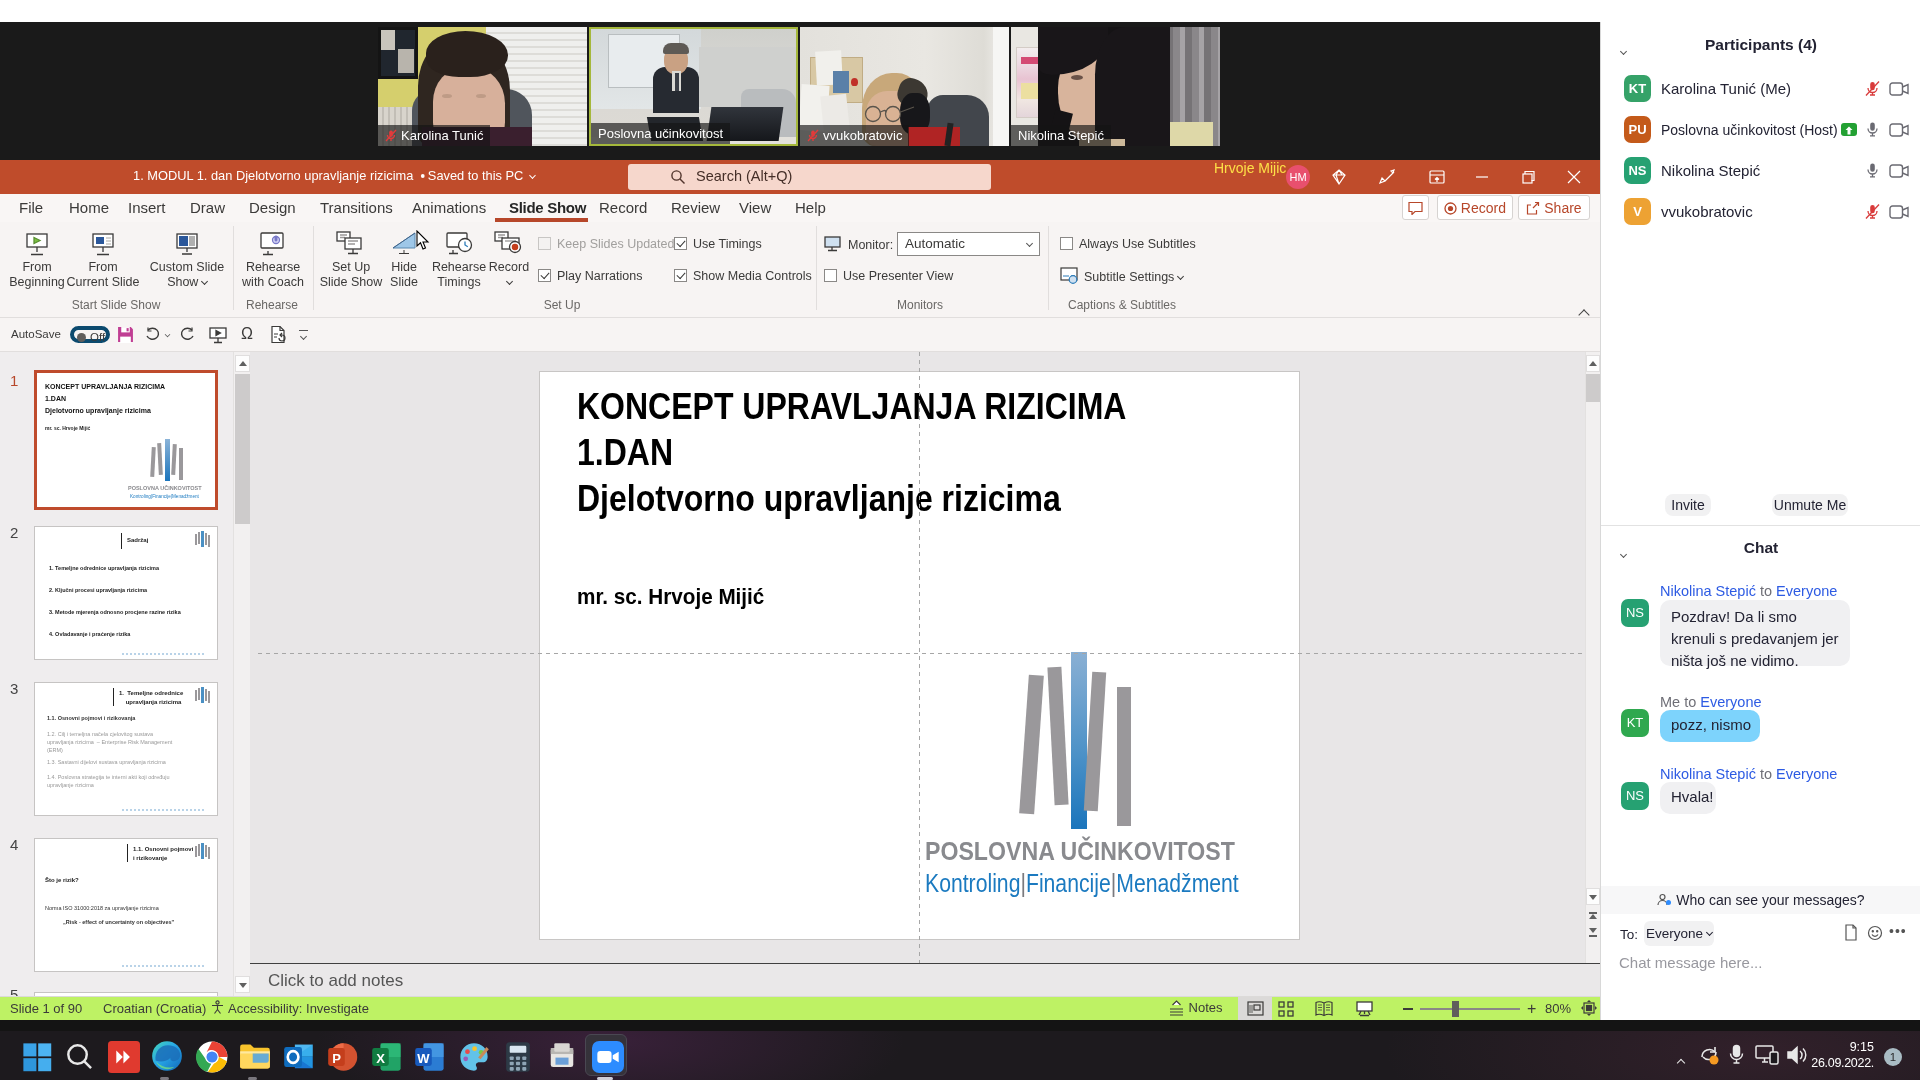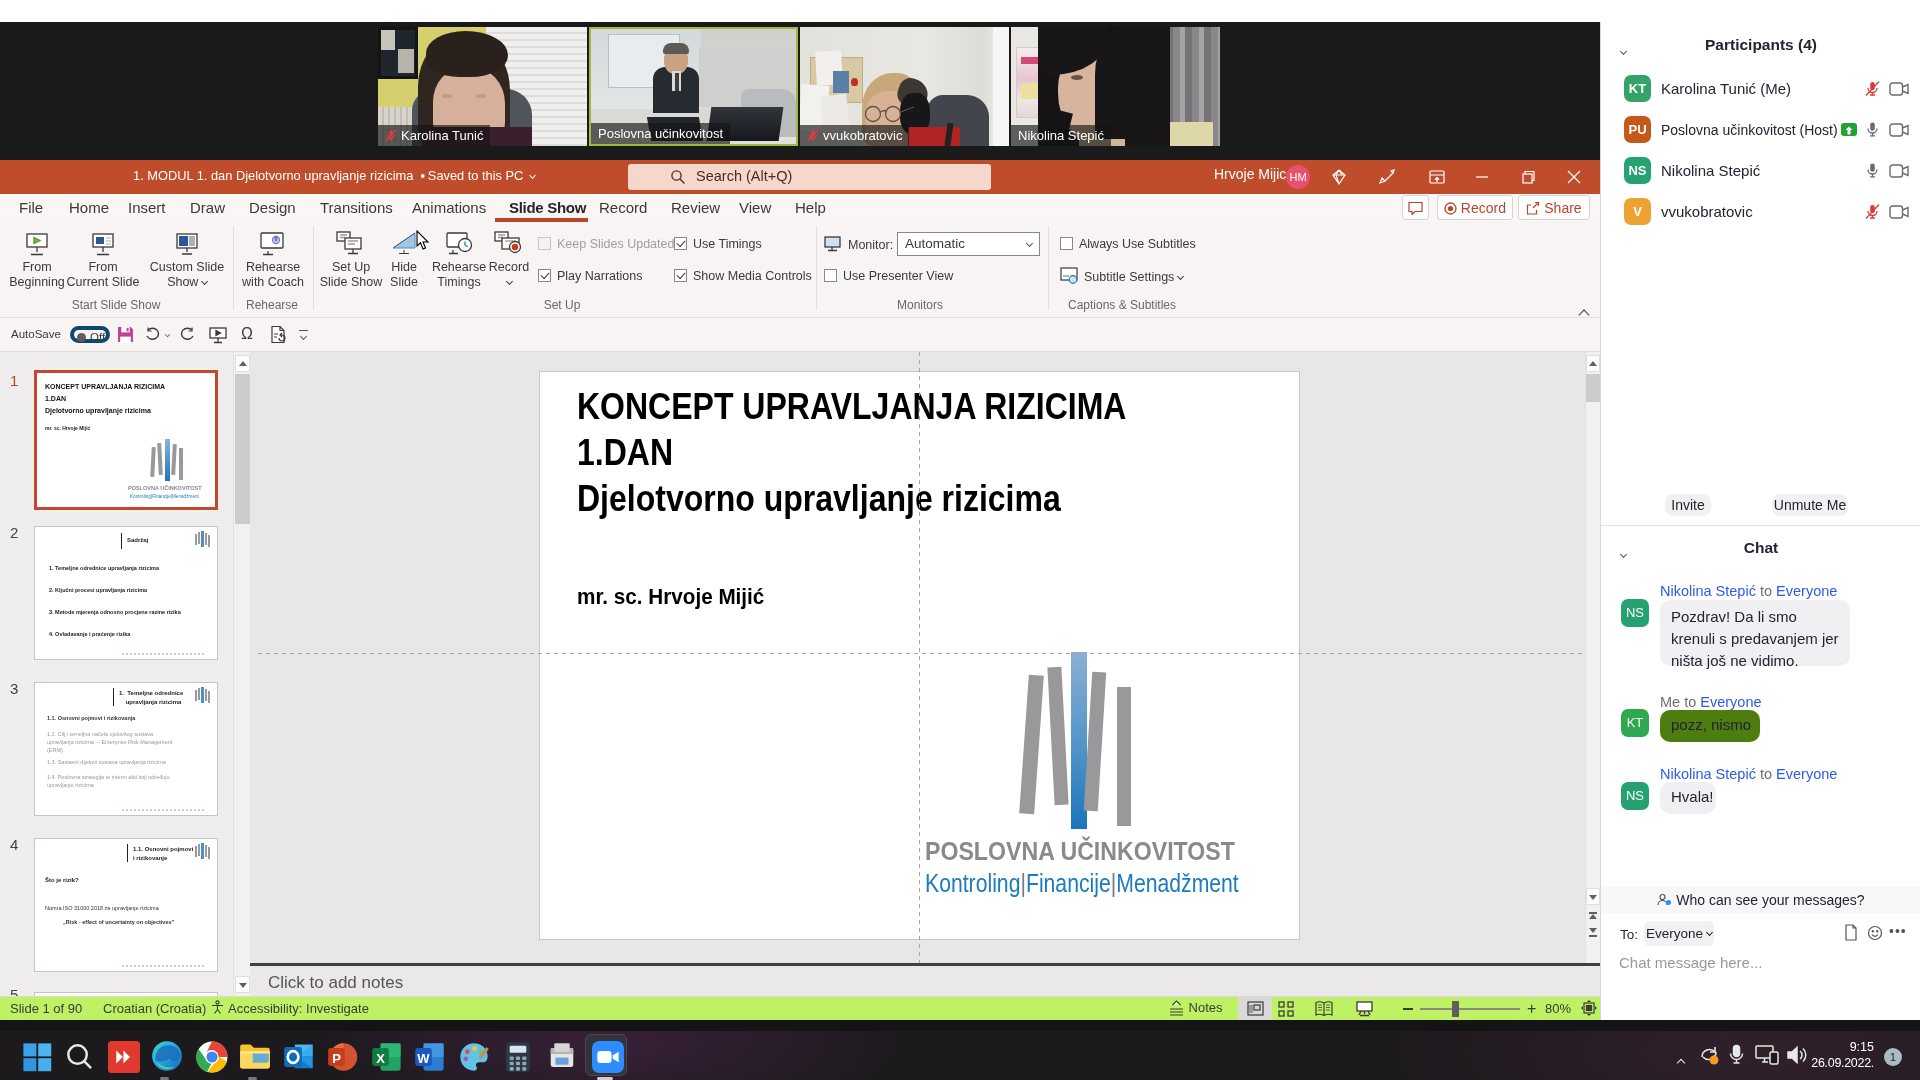--- a/index.html
+++ b/index.html
@@ -36,21 +36,21 @@
 
 #content { left:0; top:192px; width:1600px; height:644px; background:#e8e6e7; }
 #thumbpanel { left:0; top:0; width:233px; height:644px; background:#efedee; overflow:hidden; }
 .thumb { position:absolute; left:34px; width:184px; background:#fff; border:1px solid #c6c4c3; }
 .tnum { position:absolute; left:10px; font-size:15px; color:#444; }
 #pscroll { left:233px; top:0; width:17px; height:644px; background:#f2f0f0; border-left:1px solid #e3e1e0; }
 #canvas { left:250px; top:0; width:1335px; height:611px; background:#e8e6e7; }
 #cscroll { left:1585px; top:0; width:15px; height:611px; background:#f2f0f0; border-left:1px solid #e3e1e0; }
 #slide { position:absolute; left:539px; top:19px; width:761px; height:569px; background:#fff; border:1px solid #c8c6c5; }
 
-#notes { left:250px; top:803px; width:1350px; height:33px; background:#eae8e9; border-top:3px solid #404040; color:#555; font-size:17px; }
+#notes { left:250px; top:803px; width:1350px; height:33px; background:#eae8e9; border-top:1px solid #404040; color:#555; font-size:17px; }
 #status { left:0; top:836px; width:1600px; height:24px; background:#bef264; border-top:1px solid #dcdad9; font-size:13px; color:#3b3a39; }
 
 
 #sidebar { left:1600px; top:22px; width:320px; height:1009px; background:#fff; border-left:1px solid #d8d8d8; }
 
 
 #blackstrip { left:0; top:1020px; width:1920px; height:11px; background:#141414; }
 #taskbar { left:0; top:1031px; width:1920px; height:49px; background:#1d1a1e; }
 .tico { position:absolute; top:8px; width:32px; height:32px; }
 
@@ -158,21 +158,21 @@
   <div class="abs" id="ppt">
     <div class="abs" id="otitle">
       <div class="abs" style="left:133px;top:8px;width:560px;font-size:13.5px;color:#fff;white-space:nowrap;transform:scaleX(0.95);transform-origin:left top">1. MODUL 1. dan Djelotvorno upravljanje rizicima&nbsp;&nbsp;<span style="display:inline-block;width:4px;height:4px;border-radius:50%;background:#fff;vertical-align:2px"></span> Saved to this PC &nbsp;<span class="chev" style="color:#fff"></span></div>
       <div class="abs" style="left:628px;top:4px;width:363px;height:26px;background:#f6d7cc;border-radius:3px">
         <svg class="abs" style="left:42px;top:5px" width="16" height="16" viewBox="0 0 16 16" fill="none" stroke="#51352c" stroke-width="1.4">
           <circle cx="6.5" cy="6.5" r="4.6"></circle>
           <line x1="10" y1="10" x2="14.5" y2="14.5"></line>
         </svg>
         <div class="abs" style="left:68px;top:4px;font-size:14.5px;color:#442e27">Search (Alt+Q)</div>
       </div>
-      <div class="abs" style="left:1214px;top:6px;font-size:14px;color:#ffffff">Hrvoje Mijic</div>
+      <div class="abs" style="left:1214px;top:0;font-size:14px;color:#fde047">Hrvoje Mijic</div>
       <div class="abs" style="left:1286px;top:5px;width:24px;height:24px;border-radius:50%;background:#e8506e;color:#fff;font-size:11px;text-align:center;line-height:24px">HM</div>
       <svg class="abs" style="left:1330px;top:8px" width="270 " height="18" viewBox="0 0 270 18" fill="none" stroke="#fff" stroke-width="1.2">
         <path d="M9 2 L15 7 L9 16 L3 7 Z M3 7 L15 7 M9 2 L6 7 L9 16 M9 2 L12 7"></path>
         <path d="M55 13 L64 4 M61 3 l3 -1 l-1 3 Z M52 10 l3 3 l-5 2 Z"></path>
         <rect x="100" y="3" width="14" height="12" rx="1"></rect>
         <path d="M100 7 h14 M107 14 v-4 M105 11.5 l2 -2 l2 2"></path>
         <line x1="146" y1="9" x2="158" y2="9"></line>
         <rect x="193" y="6" width="9" height="9"></rect>
         <path d="M195 6 v-2.5 h9 v9 h-2.5"></path>
         <path d="M238 3 L250 15 M250 3 L238 15"></path>
@@ -546,21 +546,21 @@
     <div class="abs" style="left:171px;top:472px;width:76px;height:22px;background:#f1f1f2;border-radius:8px;font-size:14px;color:#232333;text-align:center;line-height:22px">Unmute Me</div>
     <div class="abs" style="left:0;top:503px;width:320px;height:1px;background:#e2e2e2"></div>
 
     <div class="abs" style="left:20px;top:523px;color:#555"><span class="chev"></span></div>
     <div class="abs" style="left:0;top:517px;width:320px;text-align:center;font-size:15.5px;font-weight:bold;color:#232333">Chat</div>
     <div class="abs" style="left:59px;top:561px;font-size:14.5px"><span style="color:#2d5be3">Nikolina Stepić</span> <span style="color:#6e6e76">to</span> <span style="color:#2d5be3">Everyone</span></div>
     <div class="abs" style="left:20px;top:577px;width:28px;height:28px;border-radius:7px;background:#26a172;color:#fff;font-size:13px;text-align:center;line-height:28px">NS</div>
     <div class="abs" style="left:59px;top:578px;width:190px;height:66px;background:#f0f0f2;border-radius:10px;font-size:15px;color:#232333;padding:6px 11px;line-height:22px;white-space:nowrap">Pozdrav! Da li smo<br>krenuli s predavanjem jer<br>ništa još ne vidimo.</div>
     <div class="abs" style="left:59px;top:672px;font-size:14.5px"><span style="color:#6e6e76">Me to</span> <span style="color:#2d5be3">Everyone</span></div>
     <div class="abs" style="left:20px;top:687px;width:28px;height:28px;border-radius:7px;background:#2fa84f;color:#fff;font-size:13px;text-align:center;line-height:28px">KT</div>
-    <div class="abs" style="left:59px;top:688px;width:100px;height:32px;background:#4d7c0f;border-radius:10px;font-size:15px;color:#232333;padding:6px 11px;white-space:nowrap">pozz, nismo</div>
+    <div class="abs" style="left:59px;top:688px;width:100px;height:32px;background:#7dd3fc;border-radius:10px;font-size:15px;color:#232333;padding:6px 11px;white-space:nowrap">pozz, nismo</div>
     <div class="abs" style="left:59px;top:744px;font-size:14.5px"><span style="color:#2d5be3">Nikolina Stepić</span> <span style="color:#6e6e76">to</span> <span style="color:#2d5be3">Everyone</span></div>
     <div class="abs" style="left:20px;top:760px;width:28px;height:28px;border-radius:7px;background:#26a172;color:#fff;font-size:13px;text-align:center;line-height:28px">NS</div>
     <div class="abs" style="left:59px;top:760px;width:56px;height:32px;background:#f0f0f2;border-radius:10px;font-size:15px;color:#232333;padding:6px 11px;white-space:nowrap">Hvala!</div>
 
     <div class="abs" style="left:0;top:864px;width:320px;height:28px;background:#f7f7f8;text-align:center;font-size:14px;color:#232333;line-height:28px"><svg width="15" height="14" viewBox="0 0 15 14" style="vertical-align:-2px" fill="none" stroke="#555" stroke-width="1.2">
         <circle cx="5.5" cy="4" r="2.5"></circle>
         <path d="M1 12 a4.5 4.5 0 0 1 9 0"></path>
         <circle cx="11.5" cy="9.5" r="2.5" fill="#2d8cff" stroke="none"></circle>
       </svg> Who can see your messages?</div>
     <div class="abs" style="left:19px;top:905px;font-size:13.5px;color:#232333">To:</div>

